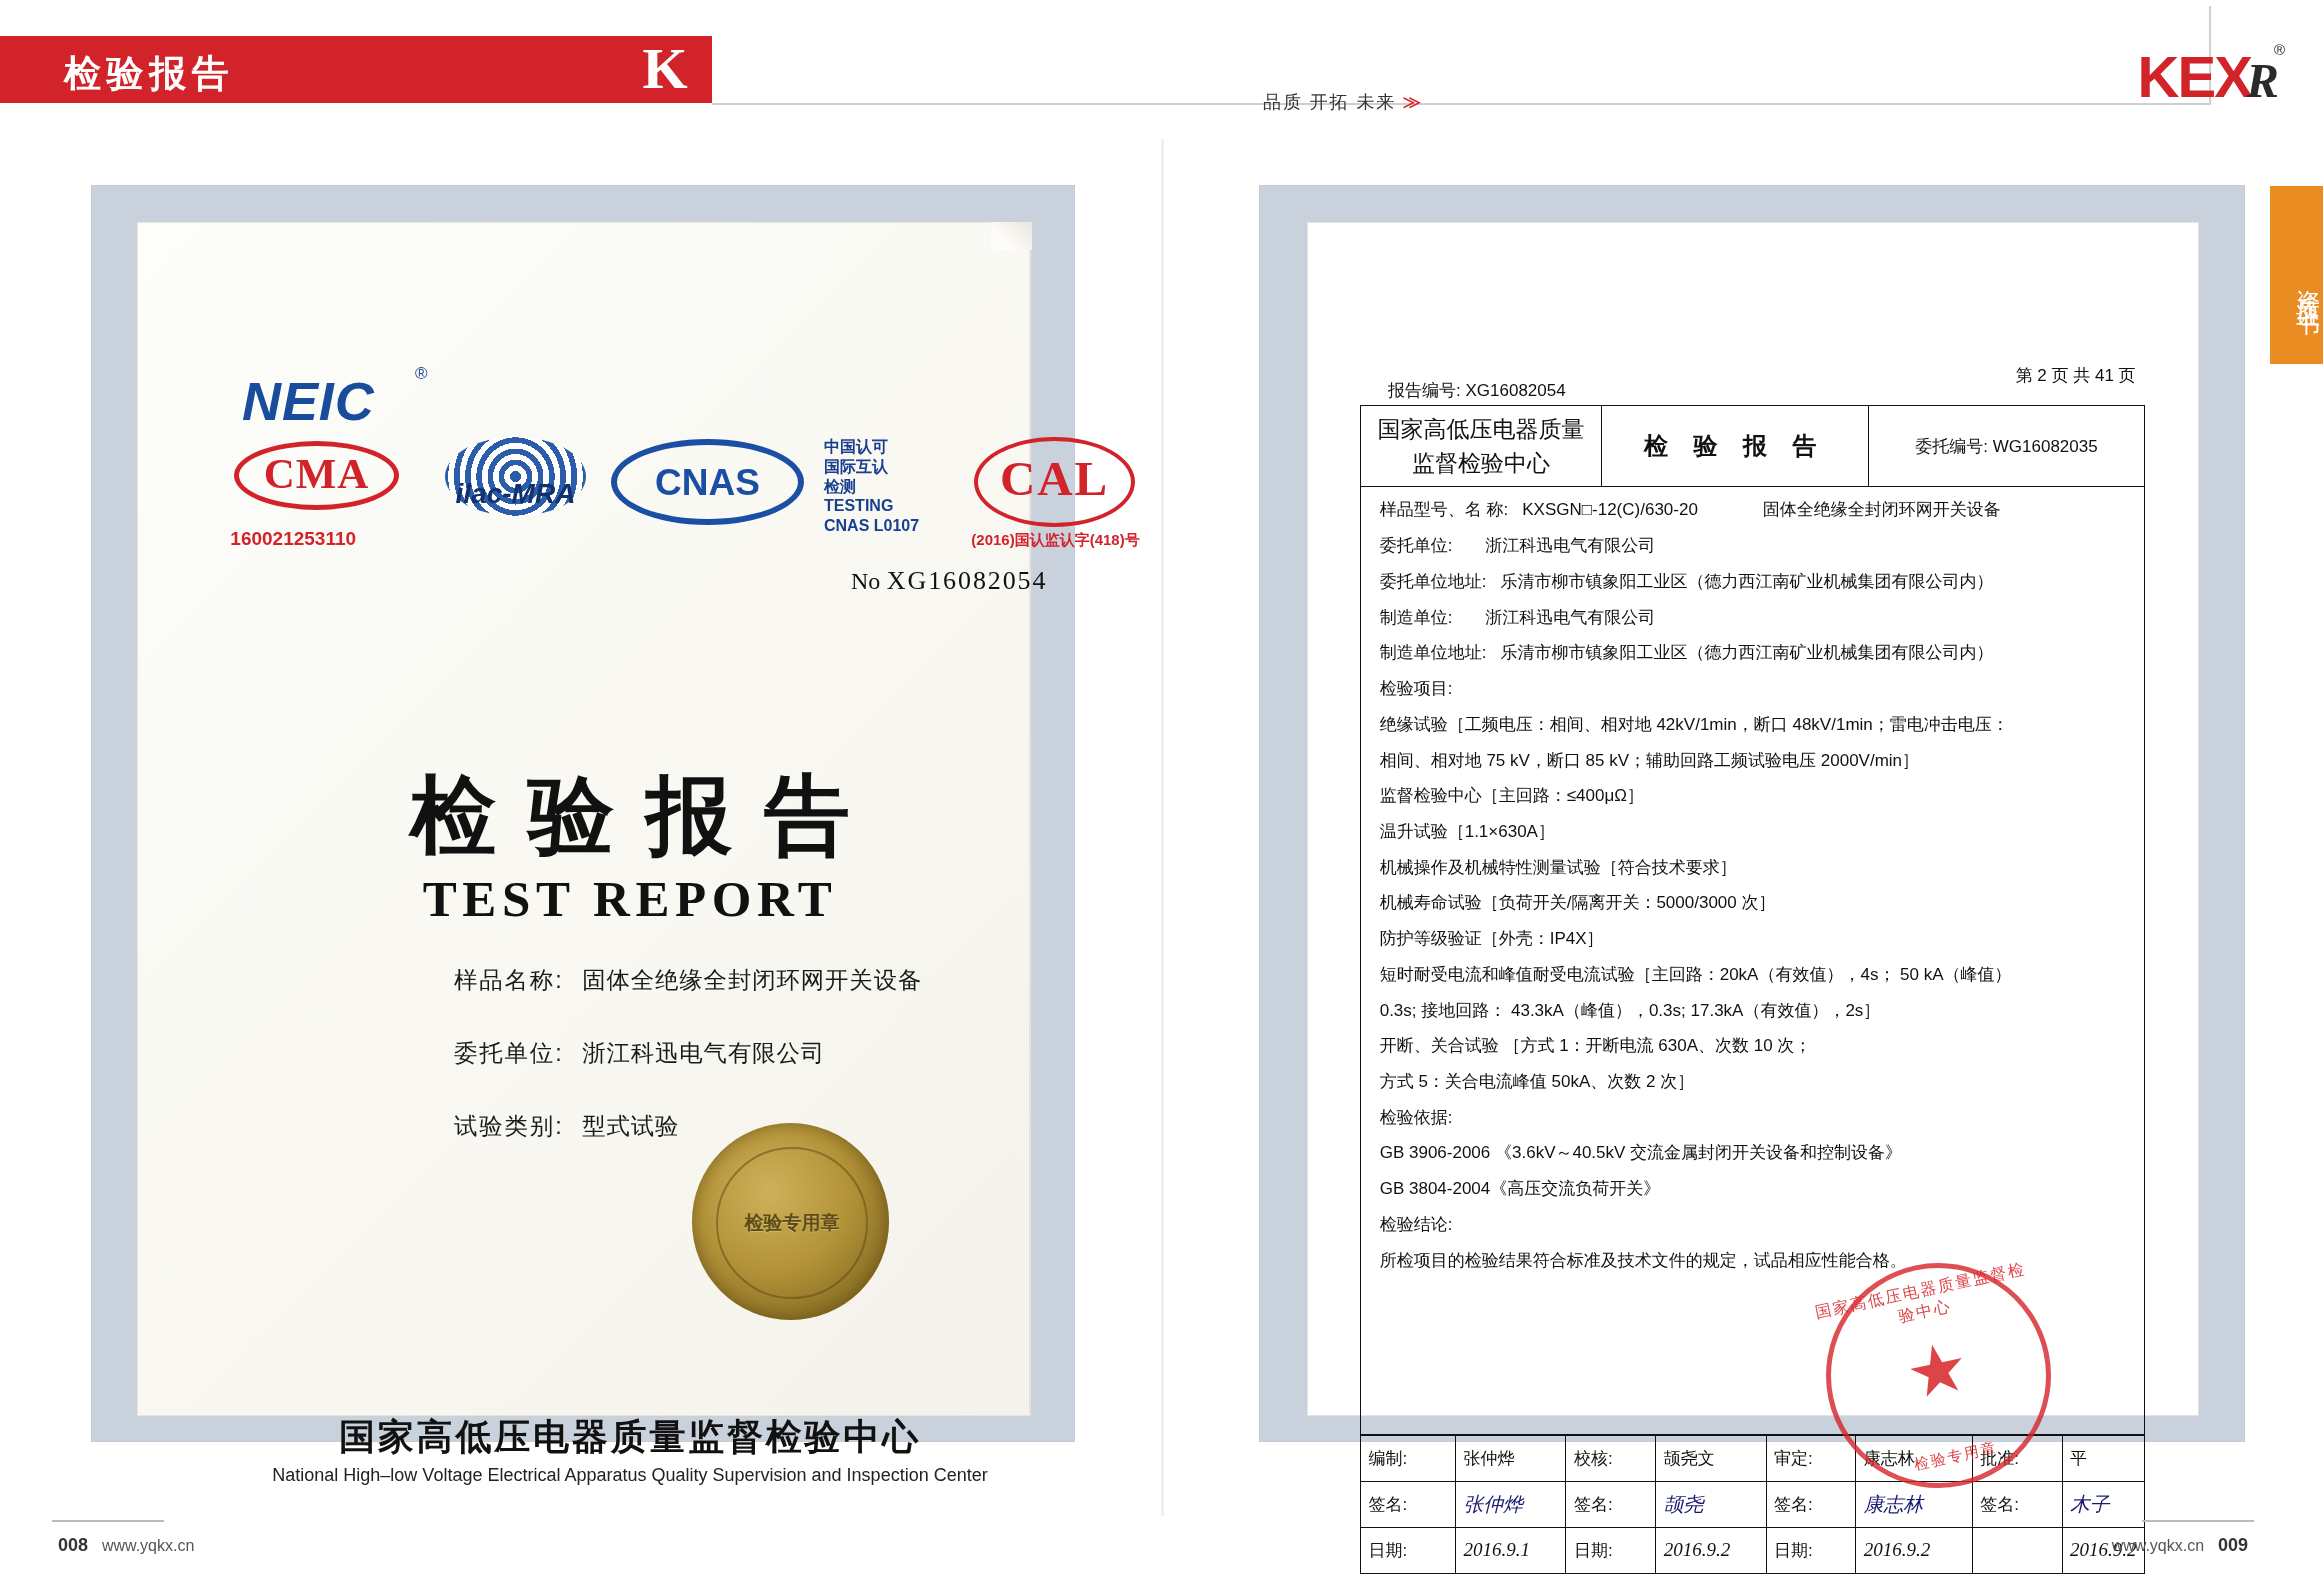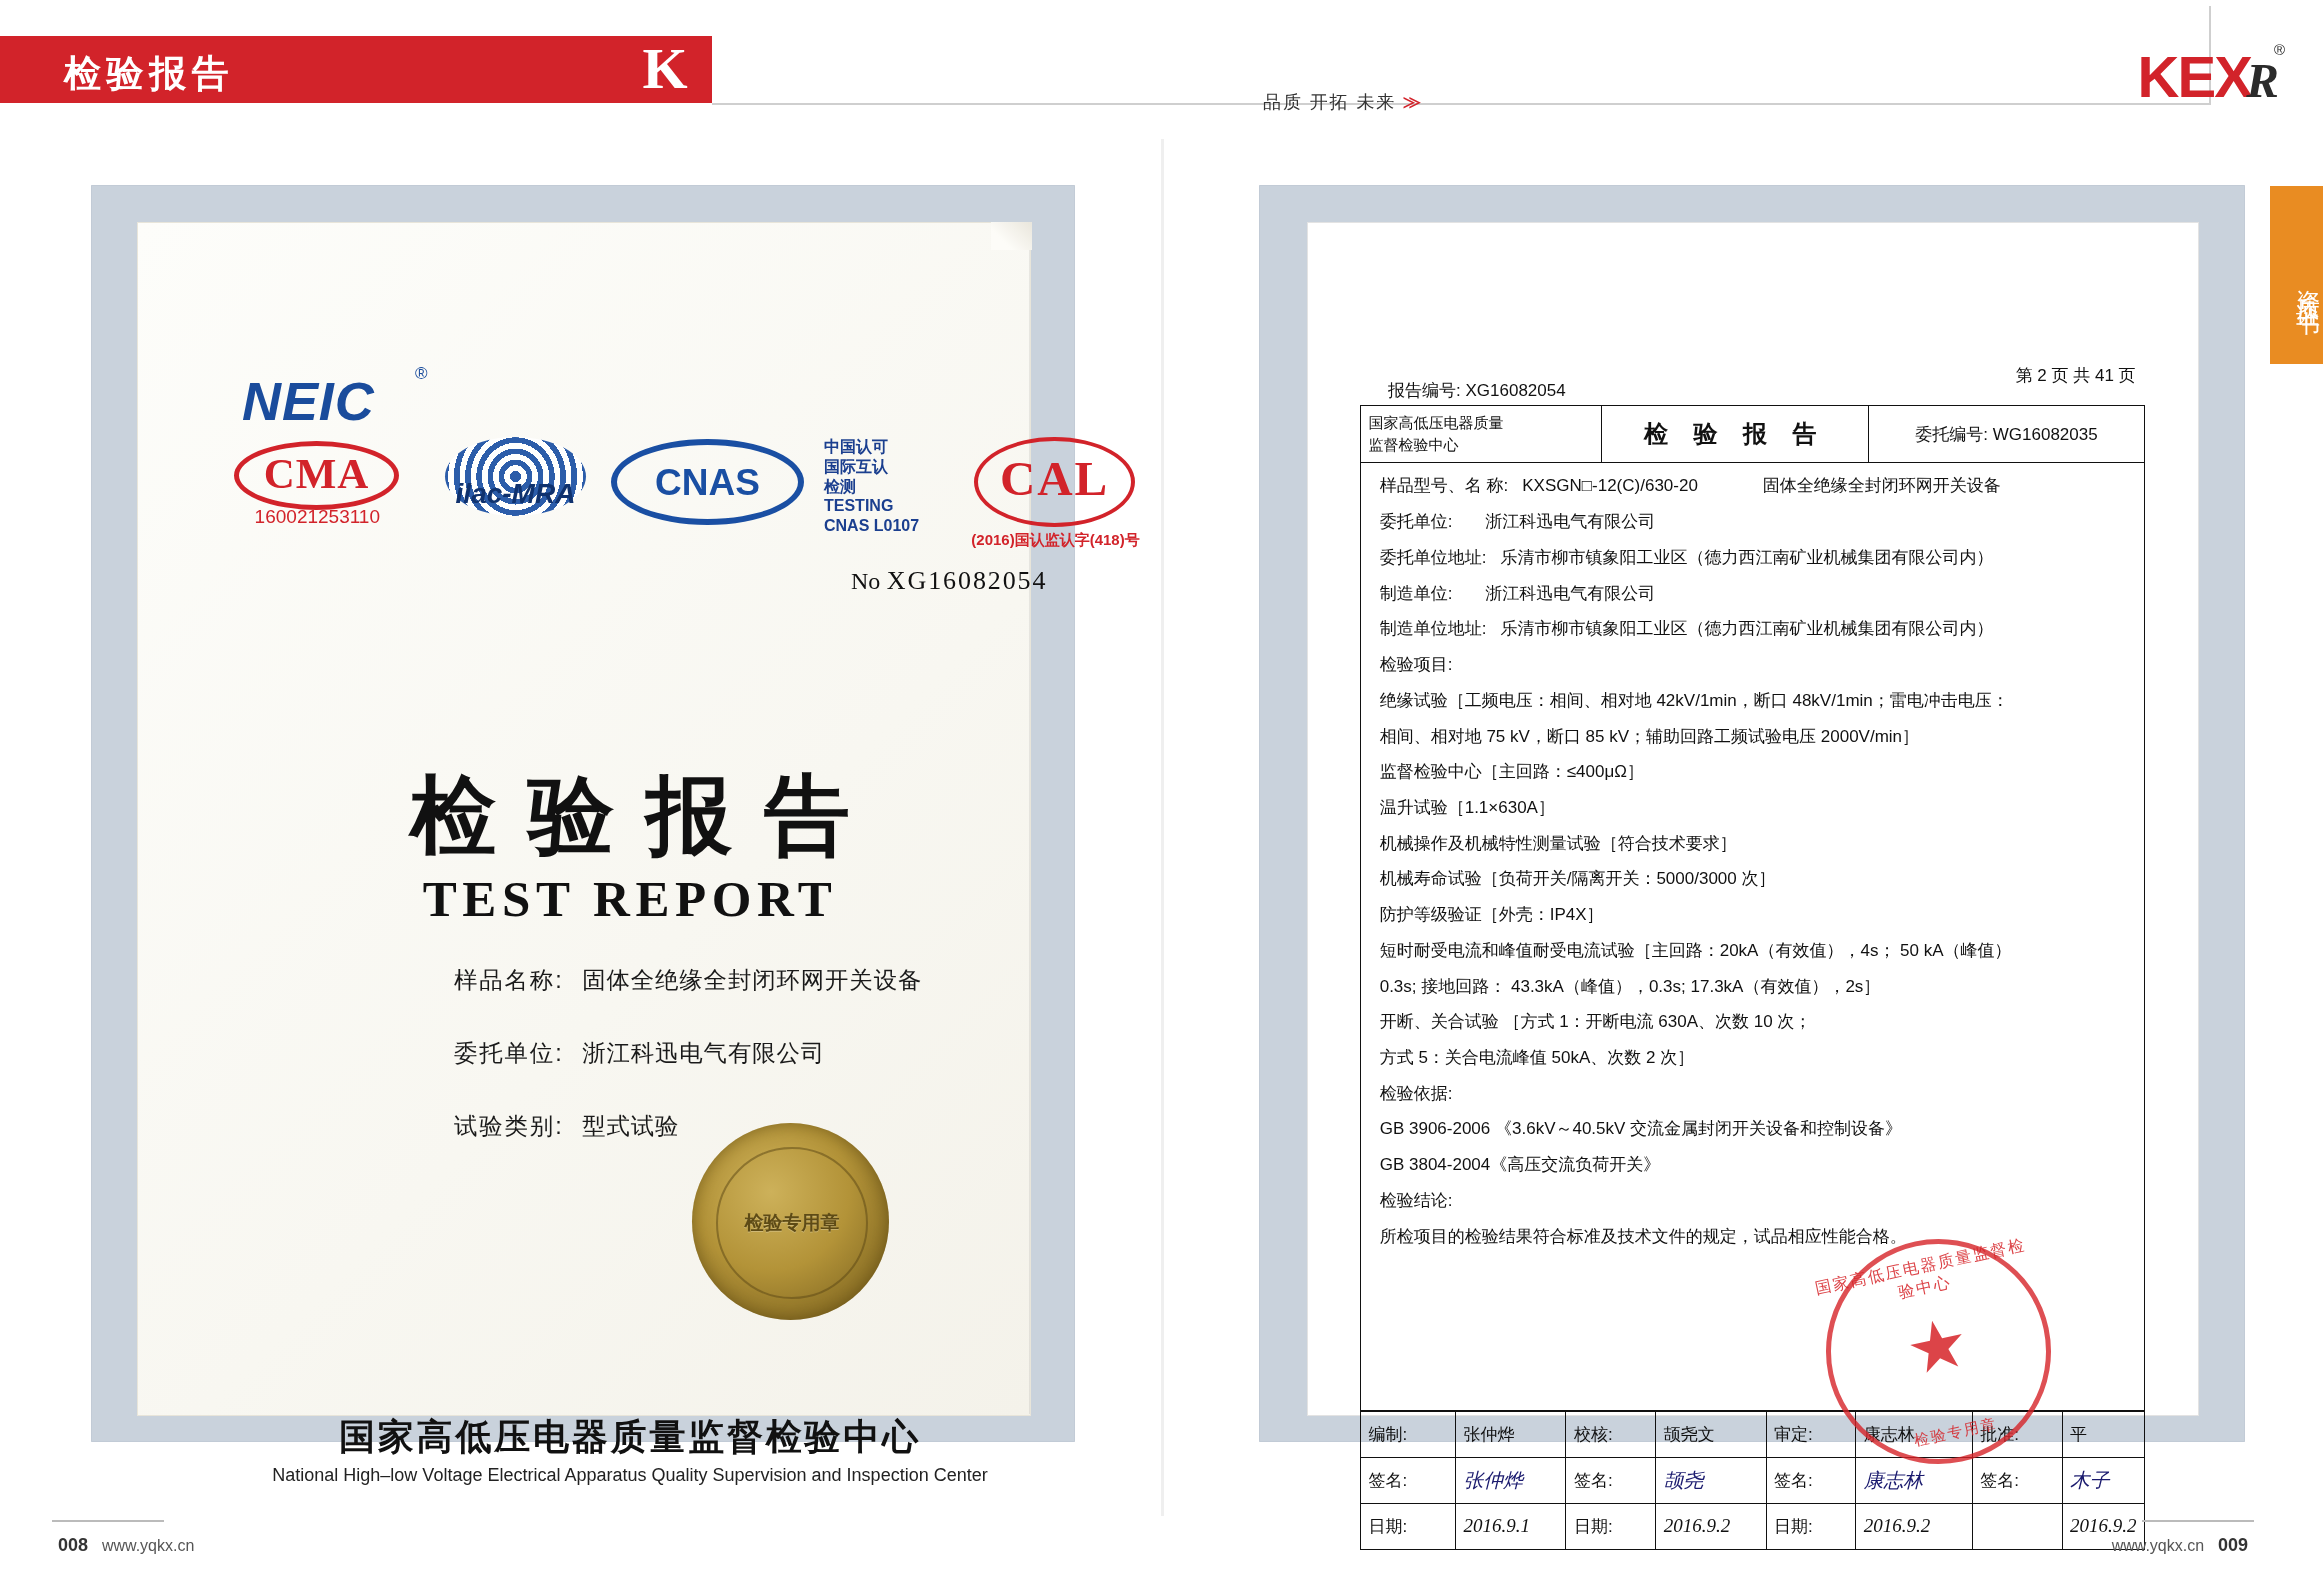--- a/index.html
+++ b/index.html
@@ -79,21 +79,21 @@
     background:linear-gradient(225deg,#e9e6dc 0%,#fdfcf8 70%);}
 
   
   .neic{position:absolute;left:150px;top:184px;font-size:54px;font-weight:bold;font-style:italic;color:#1a4c9c;letter-spacing:0.9px;font-family:"Liberation Sans",sans-serif;}
   .neic-reg{position:absolute;left:323px;top:178px;font-size:17px;color:#1a4c9c;}
 
   .marks{position:absolute;left:142px;top:255px;width:824px;height:112px;}
   .cma{position:absolute;left:0;top:0;width:169px;height:103px;}
   .cma-ell{position:absolute;left:0;top:0;width:165px;height:69px;border:5.6px solid #d2232a;border-radius:50%;box-sizing:border-box;}
   .cma-txt{position:absolute;left:0;top:7.5px;width:165px;text-align:center;font-size:43px;font-weight:bold;color:#d2232a;font-family:"Liberation Serif",serif;letter-spacing:0.9px;}
-  .cma-num{position:absolute;left:-3.7px;top:65px;width:174px;text-align:center;font-size:19px;font-weight:normal;color:#d2232a;}
+  .cma-num{position:absolute;left:-3.7px;top:87px;width:174px;font-size:19px;font-weight:bold;color:#d2232a;}
 
   .ilac{position:absolute;left:202px;top:-3.7px;width:159px;height:103px;}
   .ilac-ring{position:absolute;left:9.4px;top:0;width:141px;height:79px;border-radius:50%;
     background:repeating-radial-gradient(circle at 50% 50%, #1a4fa3 0 5.6px, #ffffff 5.6px 11.2px);
     opacity:.92;}
   .ilac-txt{position:absolute;left:0;top:41px;width:159px;text-align:center;font-size:28px;font-weight:bold;font-style:italic;color:#10326e;}
 
   .cnas{position:absolute;left:377px;top:-1.9px;width:197px;height:103px;}
   .cnas-ell{position:absolute;left:0;top:0;width:193px;height:86px;border:6.6px solid #1a4fa3;border-radius:50%;box-sizing:border-box;}
   .cnas-txt{position:absolute;left:0;top:22.5px;width:193px;text-align:center;font-size:37px;font-weight:bold;color:#1a4fa3;font-family:"Liberation Sans",sans-serif;}
@@ -146,21 +146,21 @@
   
   .rpt{position:absolute;left:1360px;top:225px;width:785px;color:#111;}
   .rpt-top{position:relative;height:41px;font-size:17px;}
   .rpt-no{position:absolute;left:28px;top:0;margin-top:15px;}
   .rpt-pg{position:absolute;right:9.4px;top:0;font-size:17px;}
 
   table.rt{border-collapse:collapse;width:785px;font-size:17px;}
   table.rt td{border:1.4px solid #111;padding:5.6px 7.5px;vertical-align:middle;}
   .c-center{text-align:center;}
   .title-cell{font-size:24px;font-weight:bold;letter-spacing:9.4px;text-align:center;}
-  .org-cell{text-align:left;line-height:1.5;font-size:15px;}
+  .org-cell{text-align:center;line-height:1.5;font-size:23px;}
   .concl-head{text-align:center;font-size:19.7px;letter-spacing:7.5px;font-weight:bold;}
   .ind{padding-left:26px;}
   .ind2{padding-left:58px;}
   .body-cell{padding:0;}
   .body-cell .ln{padding:4.7px 11.2px;line-height:1.55;}
 
   
   table.sig{border-collapse:collapse;width:785px;font-size:17px;}
   table.sig td{border:1.4px solid #111;padding:6.6px 7.5px;height:32px;}
   .hand{font-family:"Liberation Serif",serif;font-style:italic;color:#1a1a6e;font-size:19.7px;}

